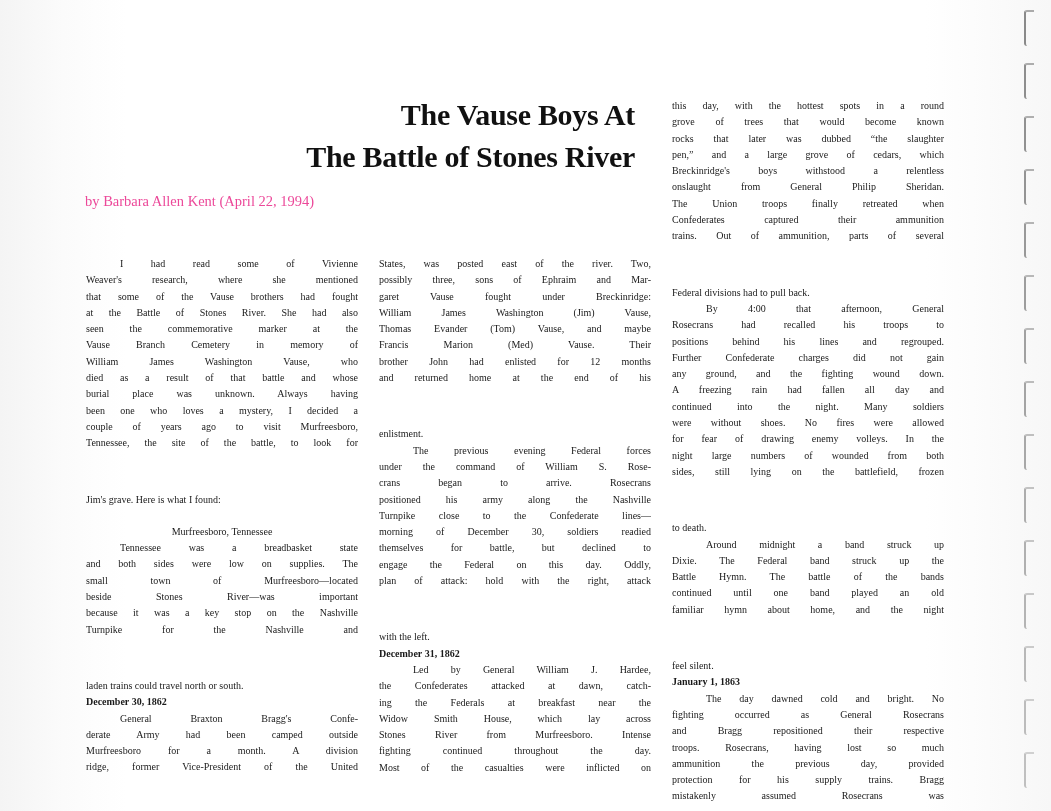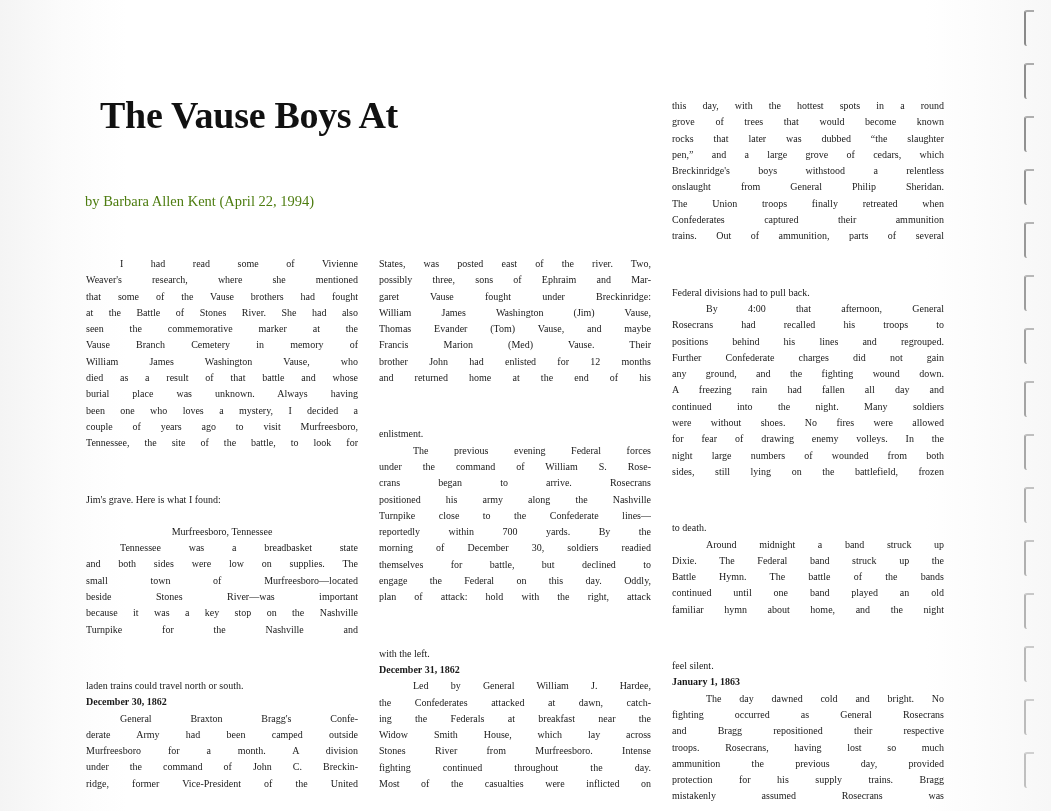--- a/index.html
+++ b/index.html
@@ -8,28 +8,28 @@
     background: #ffffff;
     font-family: "Liberation Serif", "DejaVu Serif", serif;
     color: #1a1a1a;
   }
   .page-shade {
     position: absolute; inset: 0;
     background: linear-gradient(90deg, #f4f4f4 0%, #fbfbfb 6%, #ffffff 12%, #ffffff 88%, #f7f7f7 100%);
   }
   .title {
     position: absolute; left: 100px; width: 535px; top: 94px;
-    text-align: left; font-weight: bold; font-size: 38px; line-height: 42px;
+    text-align: right; font-weight: bold; font-size: 30px; line-height: 42px;
     color: #111;
     letter-spacing: -0.3px;
   }
   .title div { white-space: nowrap; }
   .byline {
     position: absolute; left: 85px; top: 193px;
-    font-size: 14.5px; color: #4d7c0f; white-space: nowrap;
+    font-size: 14.5px; color: #ec4899; white-space: nowrap;
   }
   .col { position: absolute; width: 272px; font-size: 10px; }
   .col1 { left: 86px; top: 256px; }
   .col2 { left: 379px; top: 256px; }
   .col3 { left: 672px; top: 98px; width: 272px; }
   .line {
     height: 16.3px; line-height: 16.3px; white-space: nowrap;
     text-align: justify; text-align-last: justify; overflow: hidden;
   }
   .line.last { text-align-last: left; margin-top: 40px; }
@@ -50,20 +50,21 @@
     border-radius: 3px 0 0 3px;
   }
 </style>
 </head>
 <body>
 
 <div class="page-shade"></div>
 
 <div class="title">
   <div>The Vause Boys At</div>
+  <div>The Battle of Stones River</div>
 </div>
 
 <div class="byline">by Barbara Allen Kent (April 22, 1994)</div>
 
 <div class="col col1">
     <div>
       <div class="line indent">I had read some of Vivienne</div>
       <div class="line">Weaver's research, where she mentioned</div>
       <div class="line">that some of the Vause brothers had fought</div>
       <div class="line">at the Battle of Stones River. She had also</div>
@@ -86,21 +87,20 @@
       <div class="line">beside Stones River—was important</div>
       <div class="line">because it was a key stop on the Nashville</div>
       <div class="line">Turnpike for the Nashville and</div>
       <div class="line last">laden trains could travel north or south.</div>
     </div>
     <div class="heading">December 30, 1862</div>
     <div>
       <div class="line indent">General Braxton Bragg's Confe-</div>
       <div class="line">derate Army had been camped outside</div>
       <div class="line">Murfreesboro for a month. A division</div>
-      <div class="line">under the command of John C. Breckin-</div>
       <div class="line">ridge, former Vice-President of the United</div>
     </div>
   </div>
 <div class="col col2">
     <div>
       <div class="line">States, was posted east of the river. Two,</div>
       <div class="line">possibly three, sons of Ephraim and Mar-</div>
       <div class="line">garet Vause fought under Breckinridge:</div>
       <div class="line">William James Washington (Jim) Vause,</div>
       <div class="line">Thomas Evander (Tom) Vause, and maybe</div>
@@ -108,21 +108,20 @@
       <div class="line">brother John had enlisted for 12 months</div>
       <div class="line">and returned home at the end of his</div>
       <div class="line last">enlistment.</div>
     </div>
     <div>
       <div class="line indent">The previous evening Federal forces</div>
       <div class="line">under the command of William S. Rose-</div>
       <div class="line">crans began to arrive. Rosecrans</div>
       <div class="line">positioned his army along the Nashville</div>
       <div class="line">Turnpike close to the Confederate lines—</div>
-      <div class="line">reportedly within 700 yards. By the</div>
       <div class="line">morning of December 30, soldiers readied</div>
       <div class="line">themselves for battle, but declined to</div>
       <div class="line">engage the Federal on this day. Oddly,</div>
       <div class="line">plan of attack: hold with the right, attack</div>
       <div class="line last">with the left.</div>
     </div>
     <div class="heading">December 31, 1862</div>
     <div>
       <div class="line indent">Led by General William J. Hardee,</div>
       <div class="line">the Confederates attacked at dawn, catch-</div>

